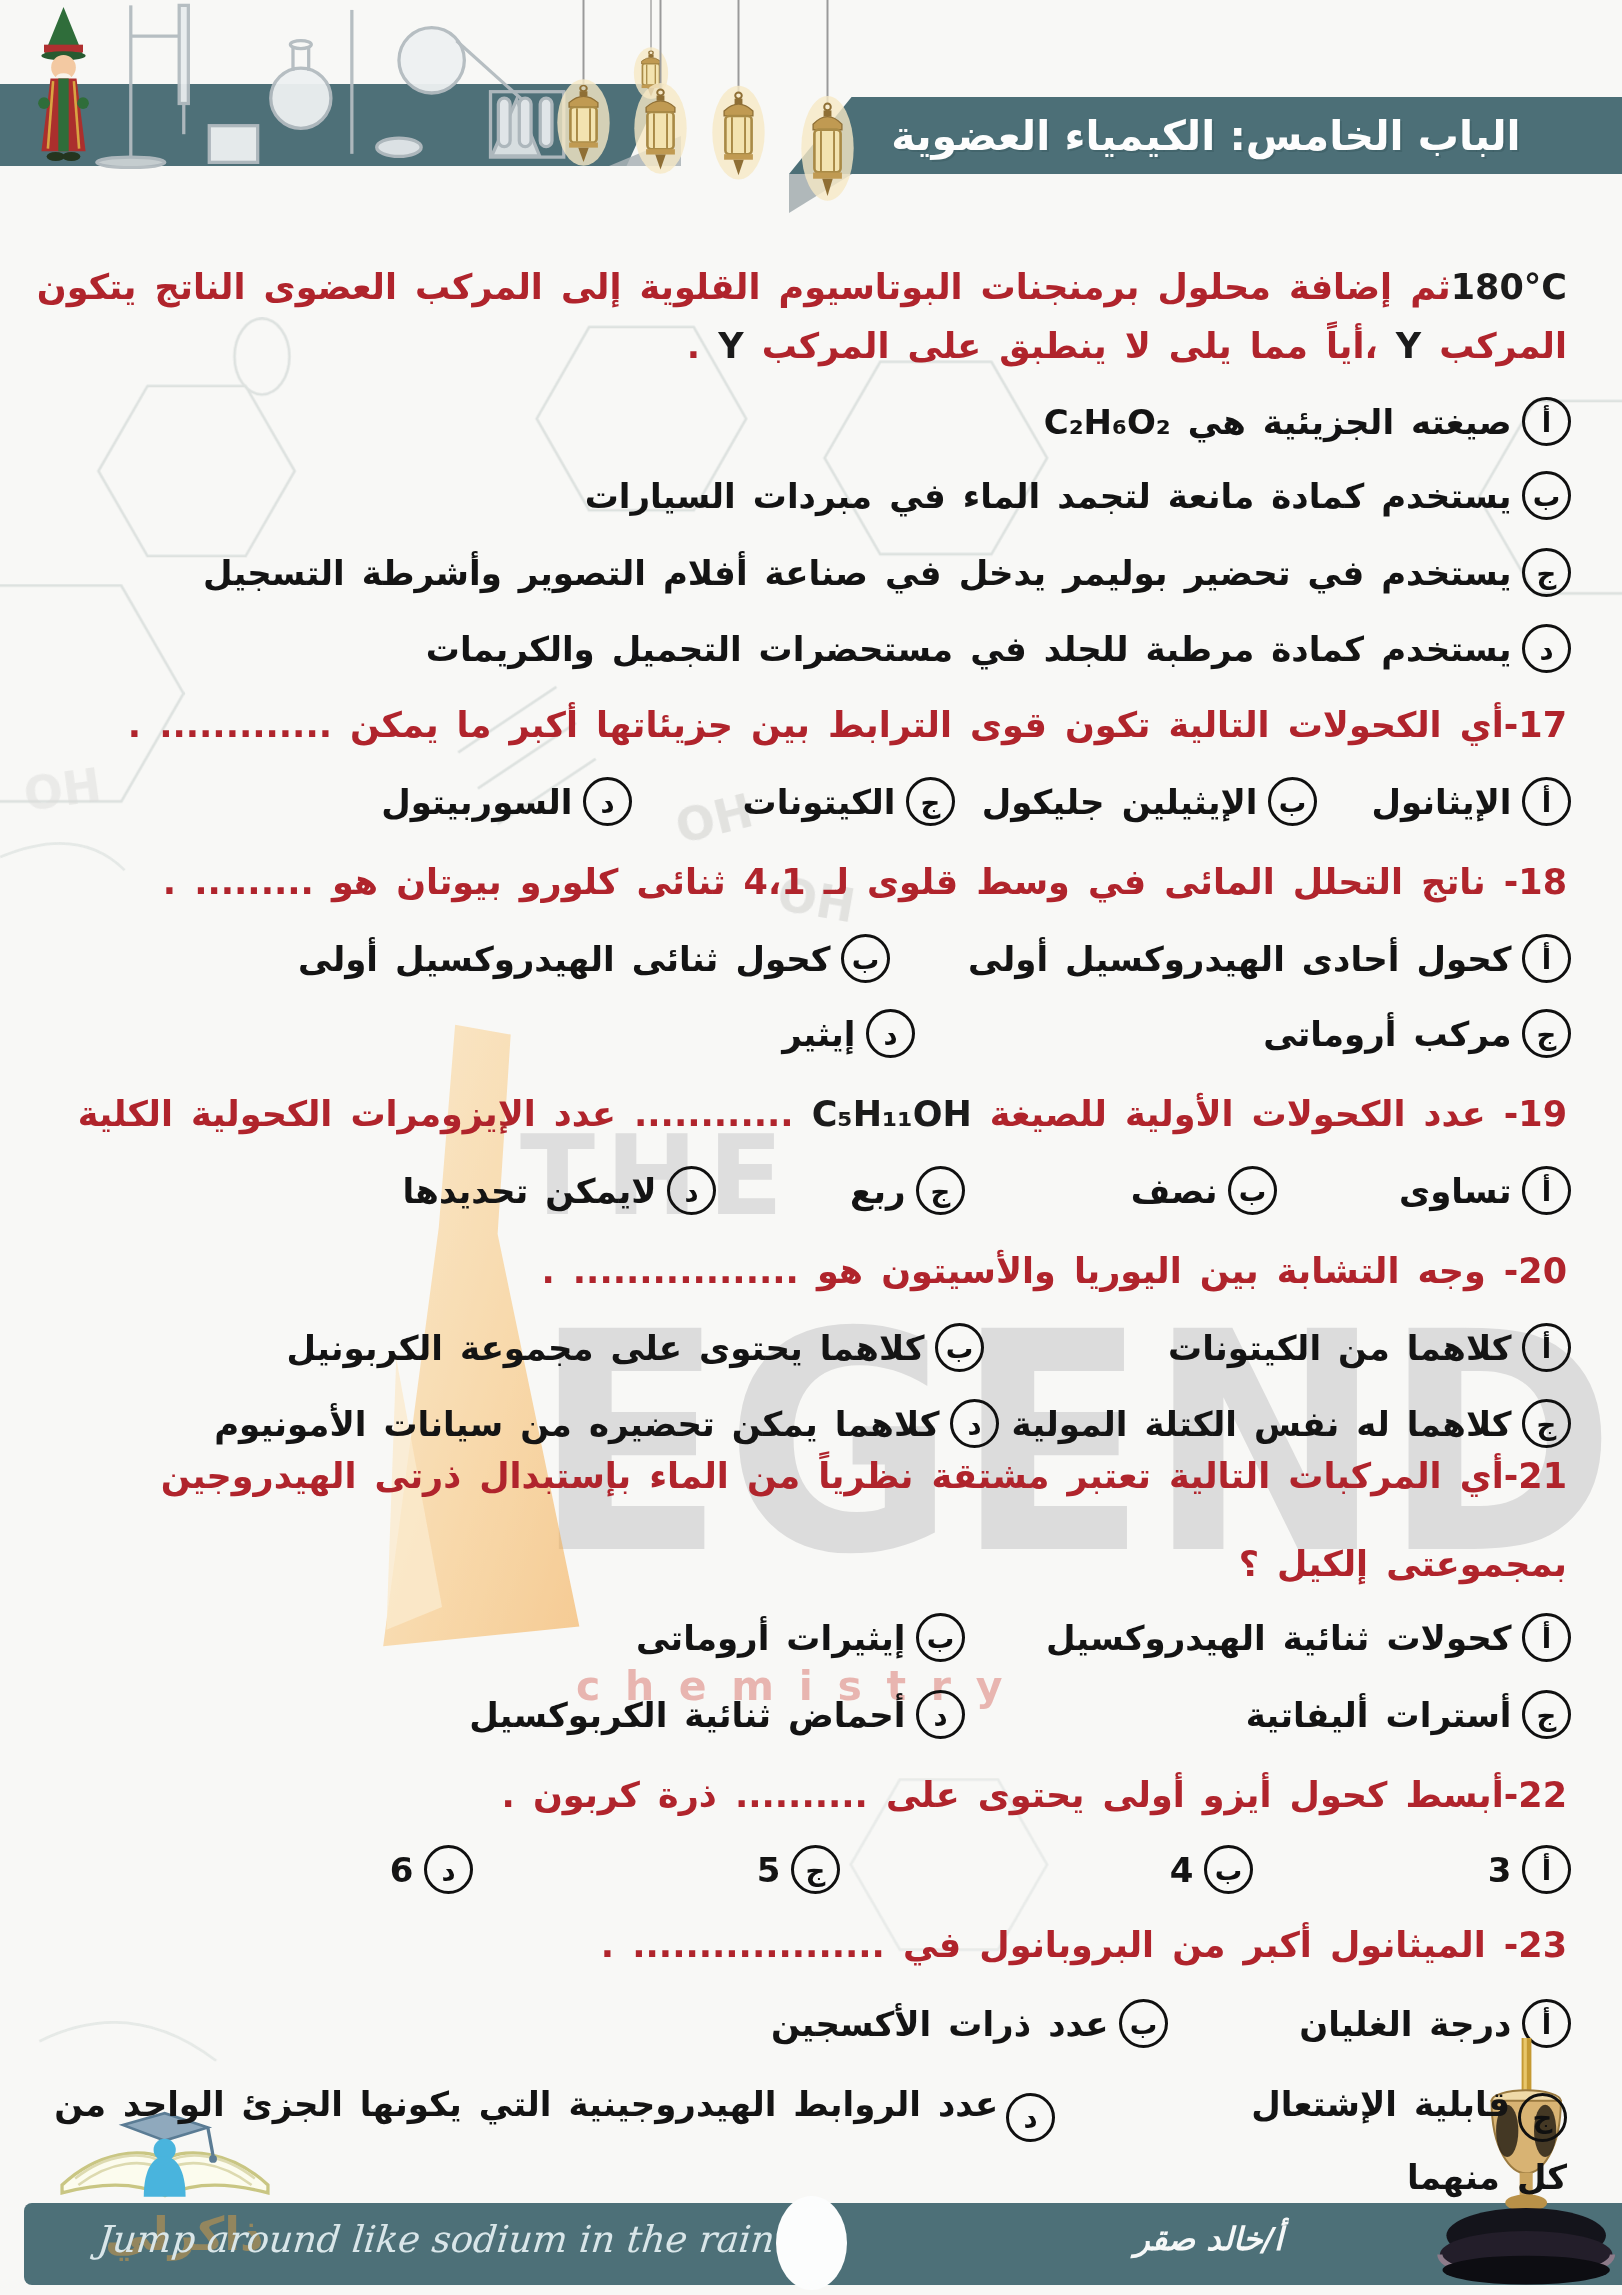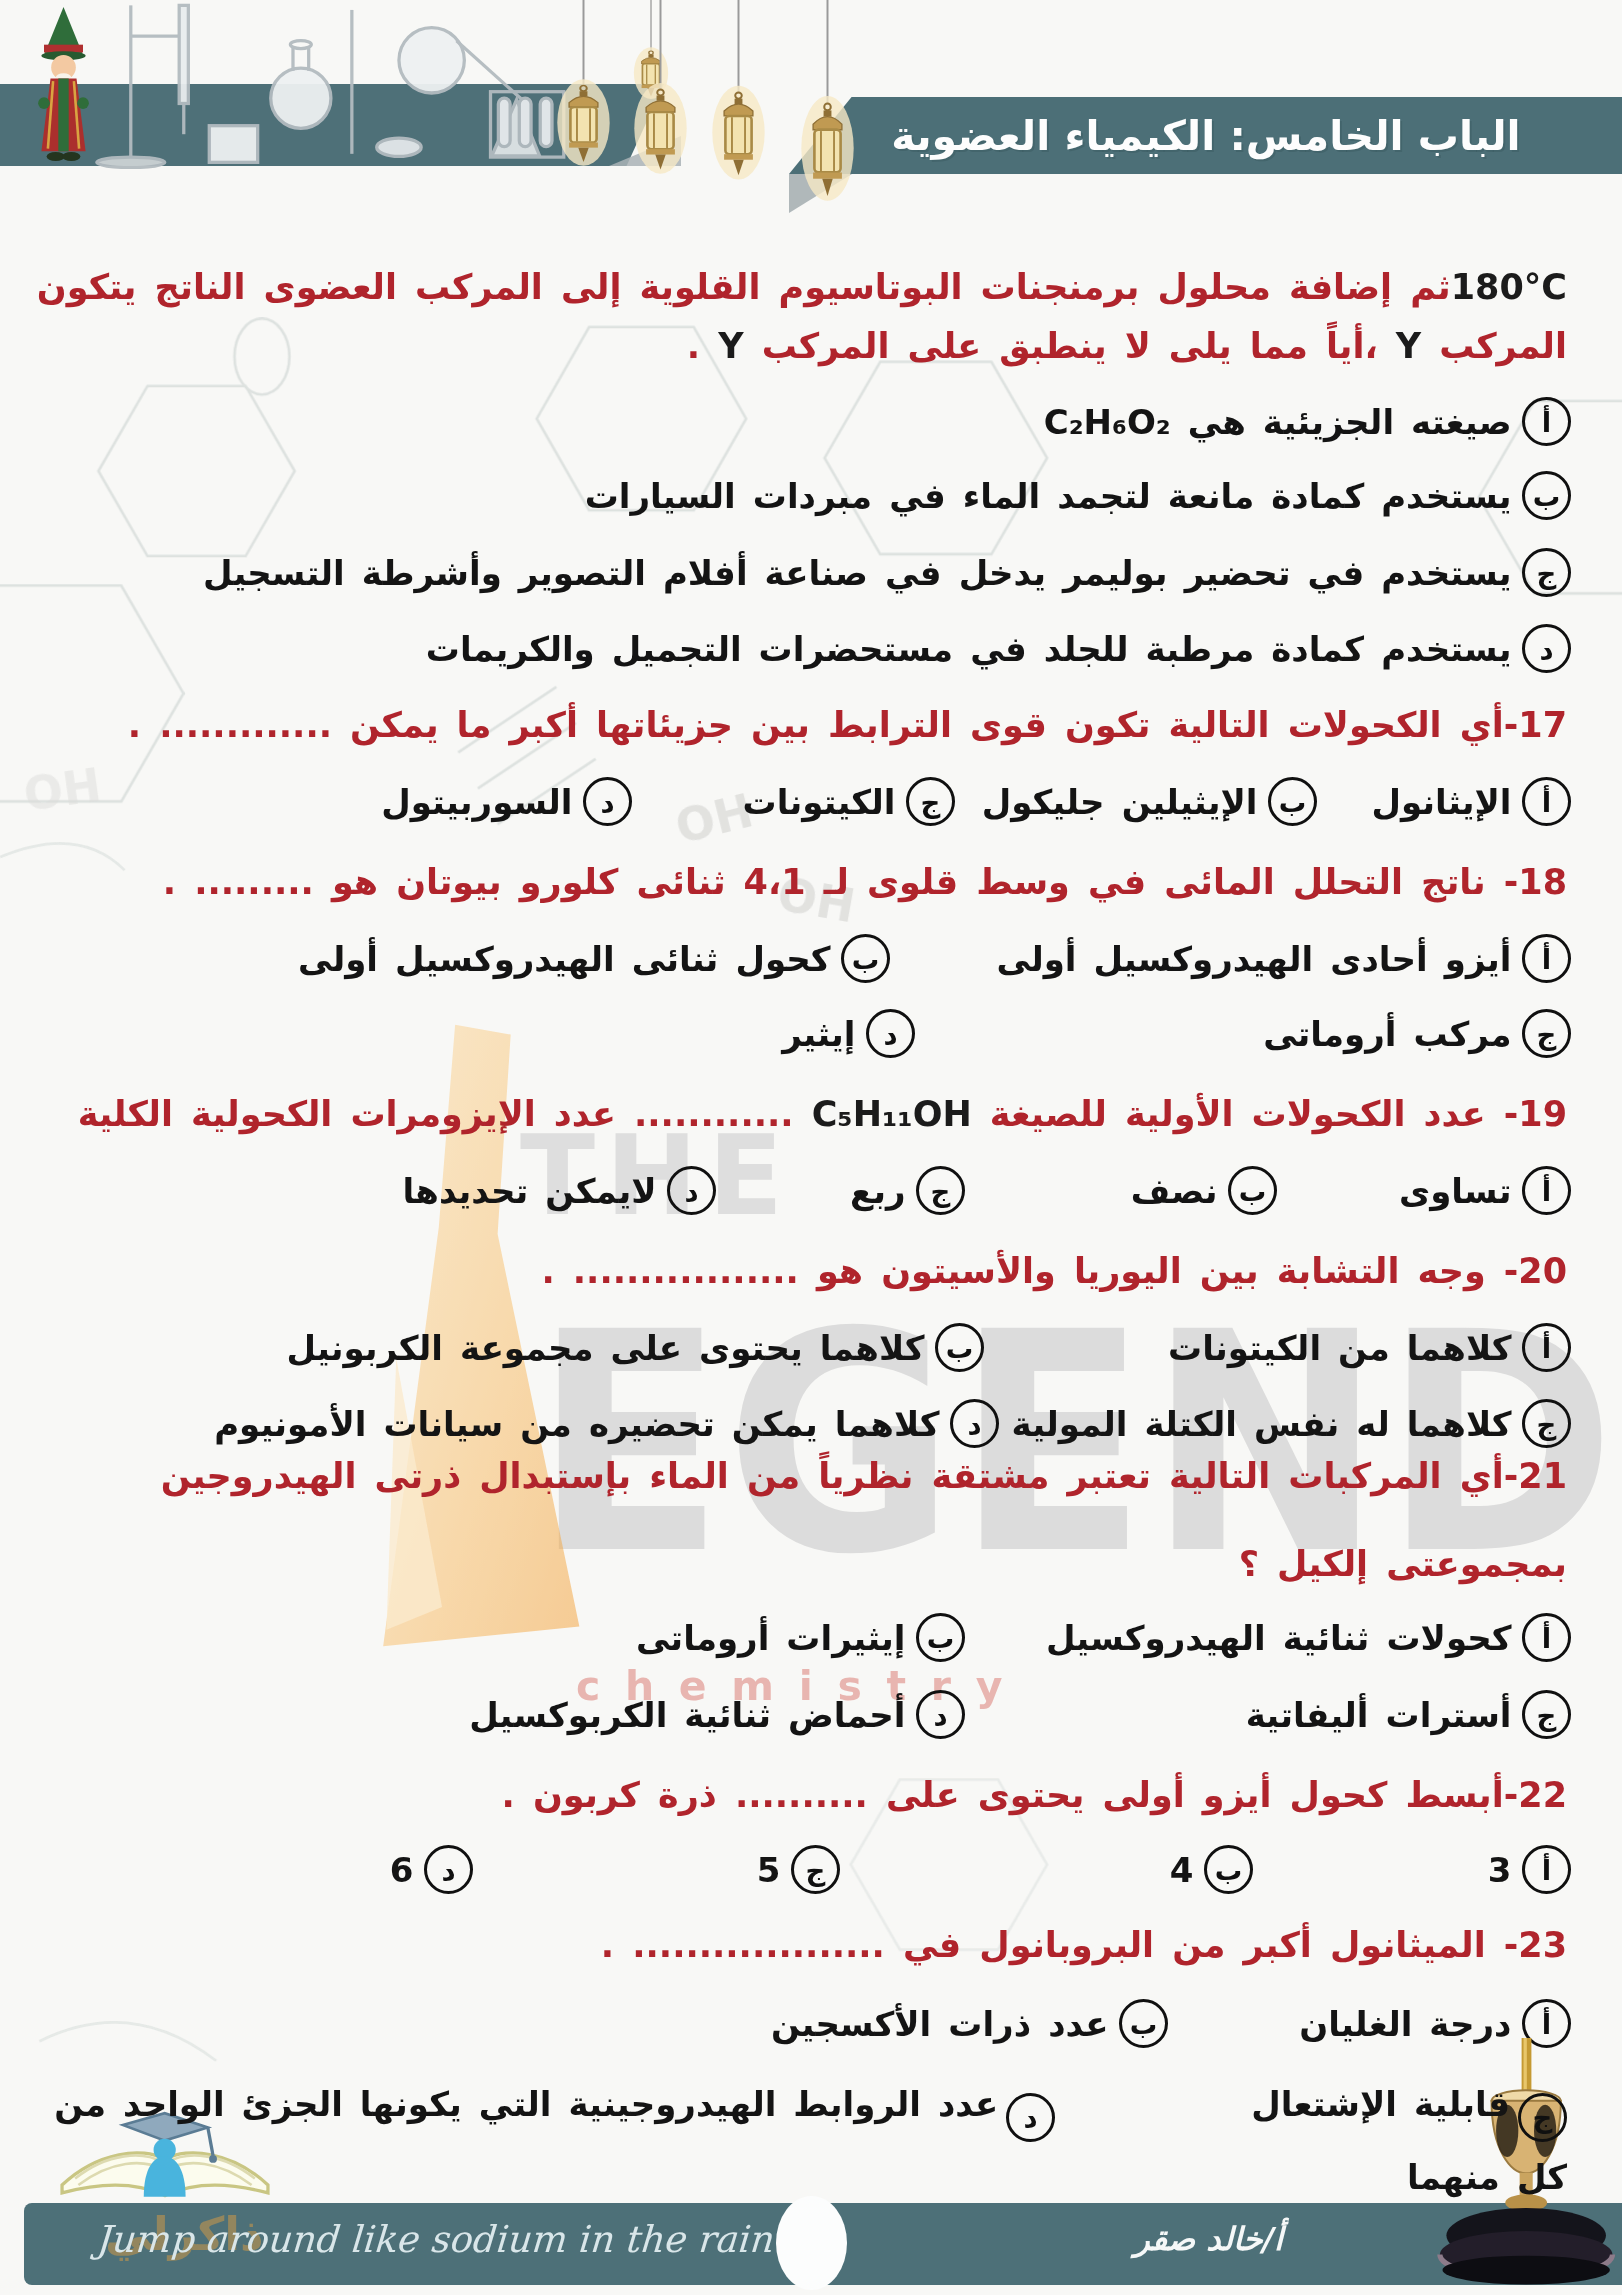--- a/index.html
+++ b/index.html
@@ -239,21 +239,21 @@
       <span>الكيتونات</span>
     </div>
   <div class="opt" id="q17-o4">
       <span class="circ">د</span>
       <span>السوربيتول</span>
     </div>
 
   <div class="q" id="q18-t"><span class="pt-r">18- ناتج التحلل المائى في وسط قلوى لـ 4،1 ثنائى كلورو بيوتان هو ......... .</span></div>
   <div class="opt" id="q18-o1">
       <span class="circ">أ</span>
-      <span>أيزو أحادى الهيدروكسيل أولى</span>
+      <span>كحول أحادى الهيدروكسيل أولى</span>
     </div>
   <div class="opt" id="q18-o2">
       <span class="circ">ب</span>
       <span>كحول ثنائى الهيدروكسيل أولى</span>
     </div>
   <div class="opt" id="q18-o3">
       <span class="circ">ج</span>
       <span>مركب أروماتى</span>
     </div>
   <div class="opt" id="q18-o4">

